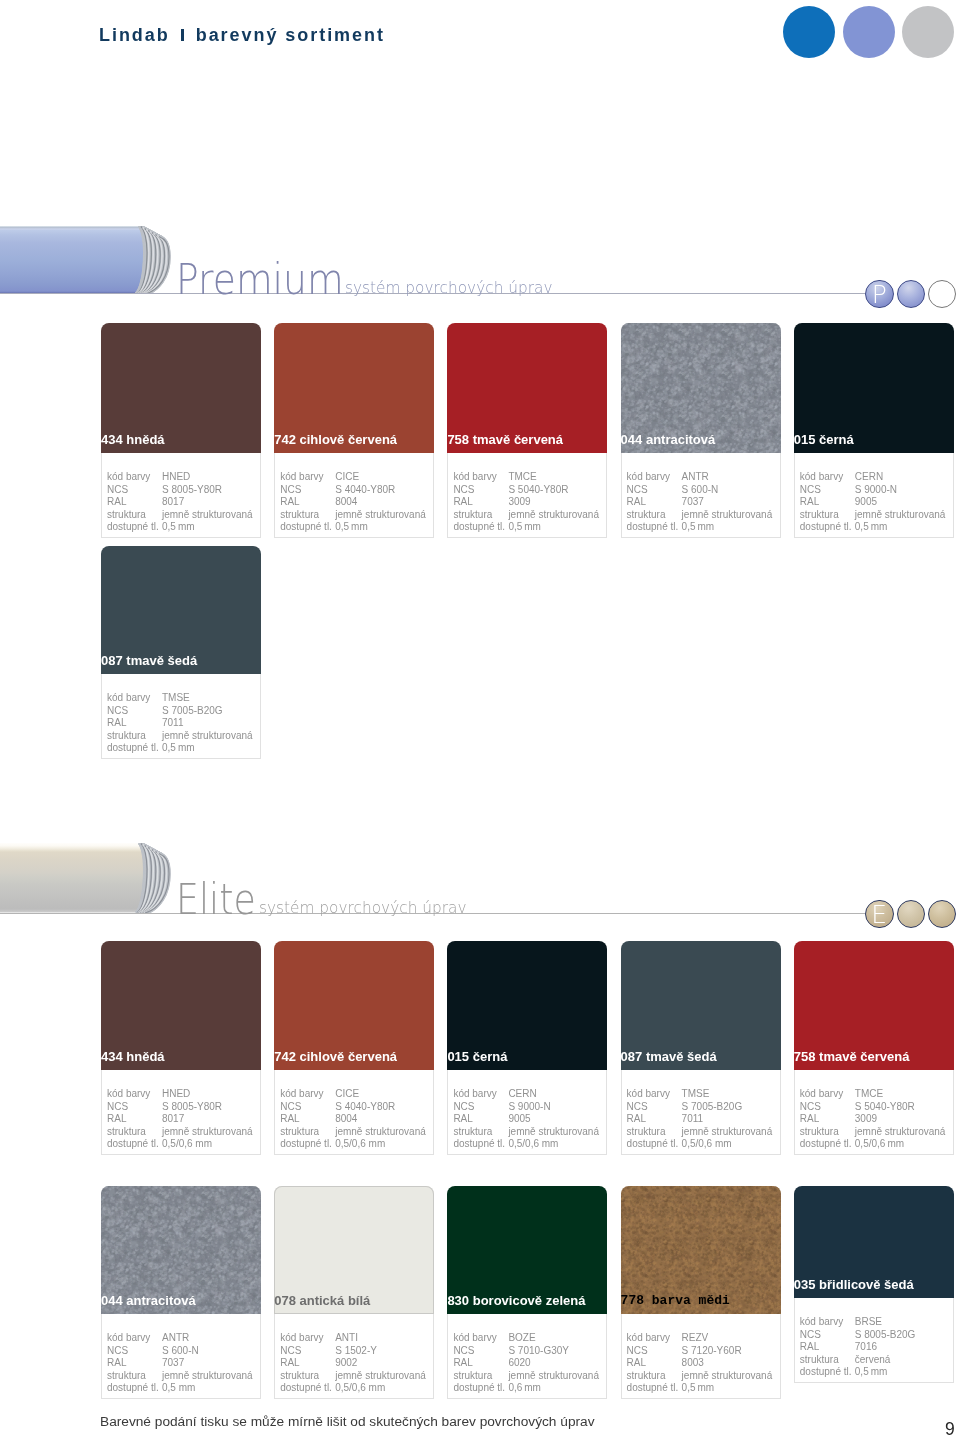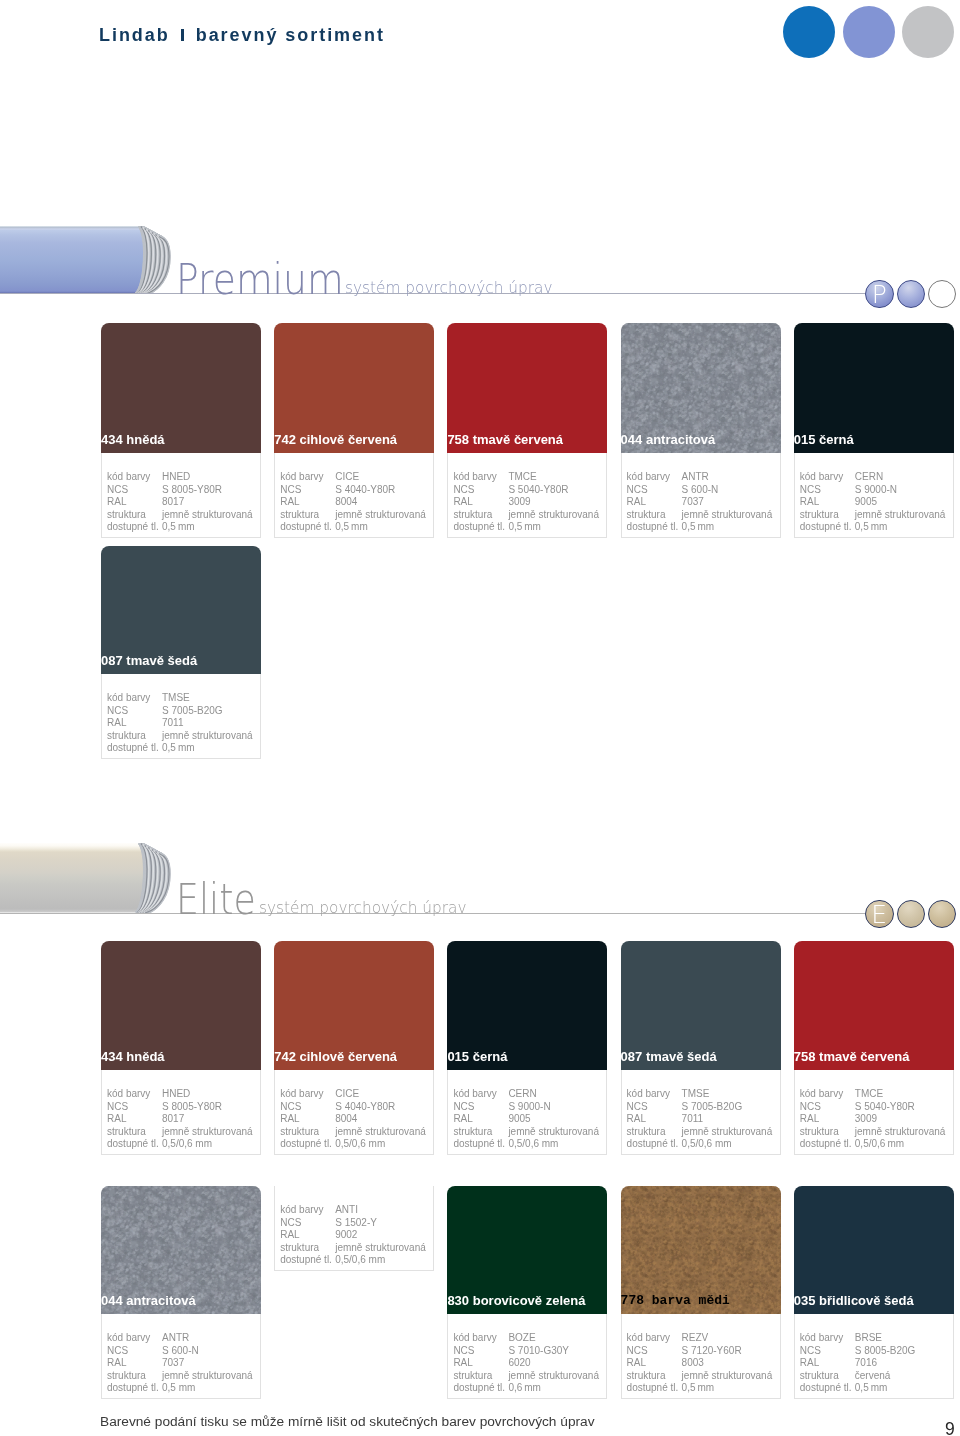--- a/index.html
+++ b/index.html
@@ -2722,20 +2722,23 @@
       </div>
     <div class="info">
       <span class="row"><span class="k">kód barvy</span><span class="v">ANTR</span></span>
       <span class="row"><span class="k">NCS</span><span class="v">S 600-N</span></span>
       <span class="row"><span class="k">RAL</span><span class="v">7037</span></span>
       <span class="row"><span class="k">struktura</span><span class="v">jemně strukturovaná</span></span>
       <span class="row"><span class="k">dostupné tl.</span><span class="v">0,5 mm</span></span>
     </div>
   </div>
   <div class="card" style="left:274.2px;top:1186px;">
+    <div class="chip" style="height:128px;background:#E9E9E3;box-shadow:inset 0 0 0 1px #C9C9C6;">
+        <div class="chiplabel" style="color:#6E6E6E;">078 antická bílá</div>
+      </div>
     <div class="info">
       <span class="row"><span class="k">kód barvy</span><span class="v">ANTI</span></span>
       <span class="row"><span class="k">NCS</span><span class="v">S 1502-Y</span></span>
       <span class="row"><span class="k">RAL</span><span class="v">9002</span></span>
       <span class="row"><span class="k">struktura</span><span class="v">jemně strukturovaná</span></span>
       <span class="row"><span class="k">dostupné tl.</span><span class="v">0,5/0,6 mm</span></span>
     </div>
   </div>
   <div class="card" style="left:447.4px;top:1186px;">
     <div class="chip" style="height:128px;background:#00301B;">
@@ -2759,21 +2762,21 @@
       </div>
     <div class="info">
       <span class="row"><span class="k">kód barvy</span><span class="v">REZV</span></span>
       <span class="row"><span class="k">NCS</span><span class="v">S 7120-Y60R</span></span>
       <span class="row"><span class="k">RAL</span><span class="v">8003</span></span>
       <span class="row"><span class="k">struktura</span><span class="v">jemně strukturovaná</span></span>
       <span class="row"><span class="k">dostupné tl.</span><span class="v">0,5 mm</span></span>
     </div>
   </div>
   <div class="card" style="left:793.8px;top:1186px;">
-    <div class="chip" style="height:128px;background:#1B3241;">
+    <div class="chip" style="height:112px;background:#1B3241;">
         <div class="chiplabel" style="color:#ffffff;">035 břidlicově šedá</div>
       </div>
     <div class="info">
       <span class="row"><span class="k">kód barvy</span><span class="v">BRSE</span></span>
       <span class="row"><span class="k">NCS</span><span class="v">S 8005-B20G</span></span>
       <span class="row"><span class="k">RAL</span><span class="v">7016</span></span>
       <span class="row"><span class="k">struktura</span><span class="v">červená</span></span>
       <span class="row"><span class="k">dostupné tl.</span><span class="v">0,5 mm</span></span>
     </div>
   </div>

